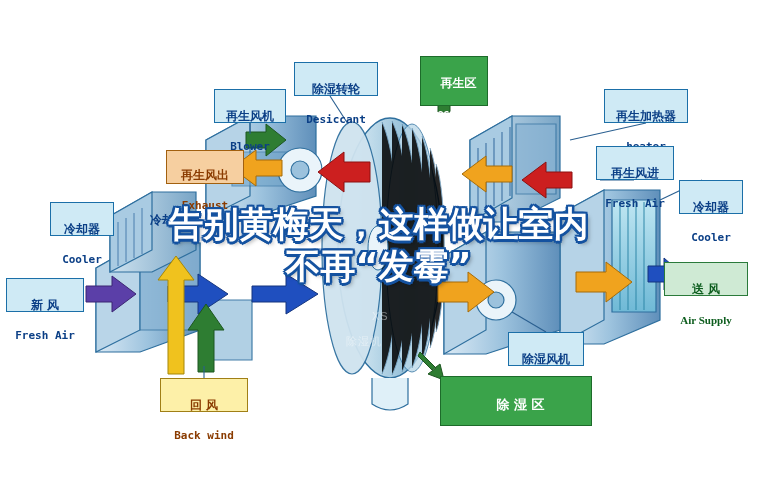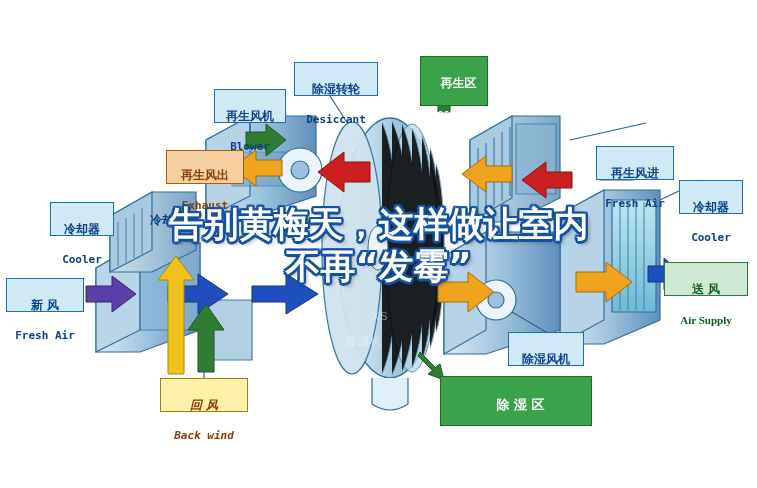--- a/index.html
+++ b/index.html
@@ -21,21 +21,21 @@
     font-weight:bold;
     letter-spacing:0px;
   }
   .lbl .cn{display:block;font-family:"DejaVu Sans","Liberation Sans",sans-serif;}
   .lbl .en{display:block;font-family:"DejaVu Sans Mono","Liberation Mono",monospace;}
 
   
   .box-cyan{background:#cfeaf5;border:1px solid #1b6fa8;color:#0b3f86;}
   .box-green{background:#3aa34a;border:1px solid #1d6b2a;color:#ffffff;padding-left:9px;}
   .box-orange{background:#f6cfa0;border:1px solid #a2600f;color:#8a3b00;}
-  .box-yellow{background:#fdf0a8;border:1px solid #a07f16;color:#8a3b00;font-style:italic;}
+  .box-yellow{background:#fdf0a8;border:1px solid #a07f16;color:#8a3b00;}
   .box-ltgreen{background:#cfead4;border:1px solid #2a7a3a;color:#0d5d1e;}
   .box-plain{background:transparent;border:0;color:#0b3f86;}
 
   
   #headline{
     position:absolute;
     left:0;width:757px;
     top:203px;
     text-align:center;
     font-family:"DejaVu Sans","Liberation Sans",sans-serif;
@@ -227,20 +227,24 @@
     <span class="cn" style="font-size:12px">再生区</span>
     <span class="en" style="font-size:10px">Desiccant
 on Area</span>
   </div>
 
   <div class="lbl box-cyan" style="left:214px;top:89px;width:72px;height:34px;padding-top:2px;">
     <span class="cn" style="font-size:12px">再生风机</span>
     <span class="en" style="font-size:11px">Blower</span>
   </div>
 
+  <div class="lbl box-cyan" style="left:604px;top:89px;width:84px;height:34px;padding-top:2px;">
+    <span class="cn" style="font-size:12px">再生加热器</span>
+    <span class="en" style="font-size:11px">heater</span>
+  </div>
 
   <div class="lbl box-orange" style="left:166px;top:150px;width:78px;height:34px;padding-top:0;">
     <span class="cn" style="font-size:12px">再生风出</span>
     <span class="en" style="font-size:11px">Exhaust</span>
   </div>
 
   <div class="lbl box-cyan" style="left:596px;top:146px;width:78px;height:34px;padding-top:2px;">
     <span class="cn" style="font-size:12px">再生风进</span>
     <span class="en" style="font-size:11px">Fresh Air</span>
   </div>

